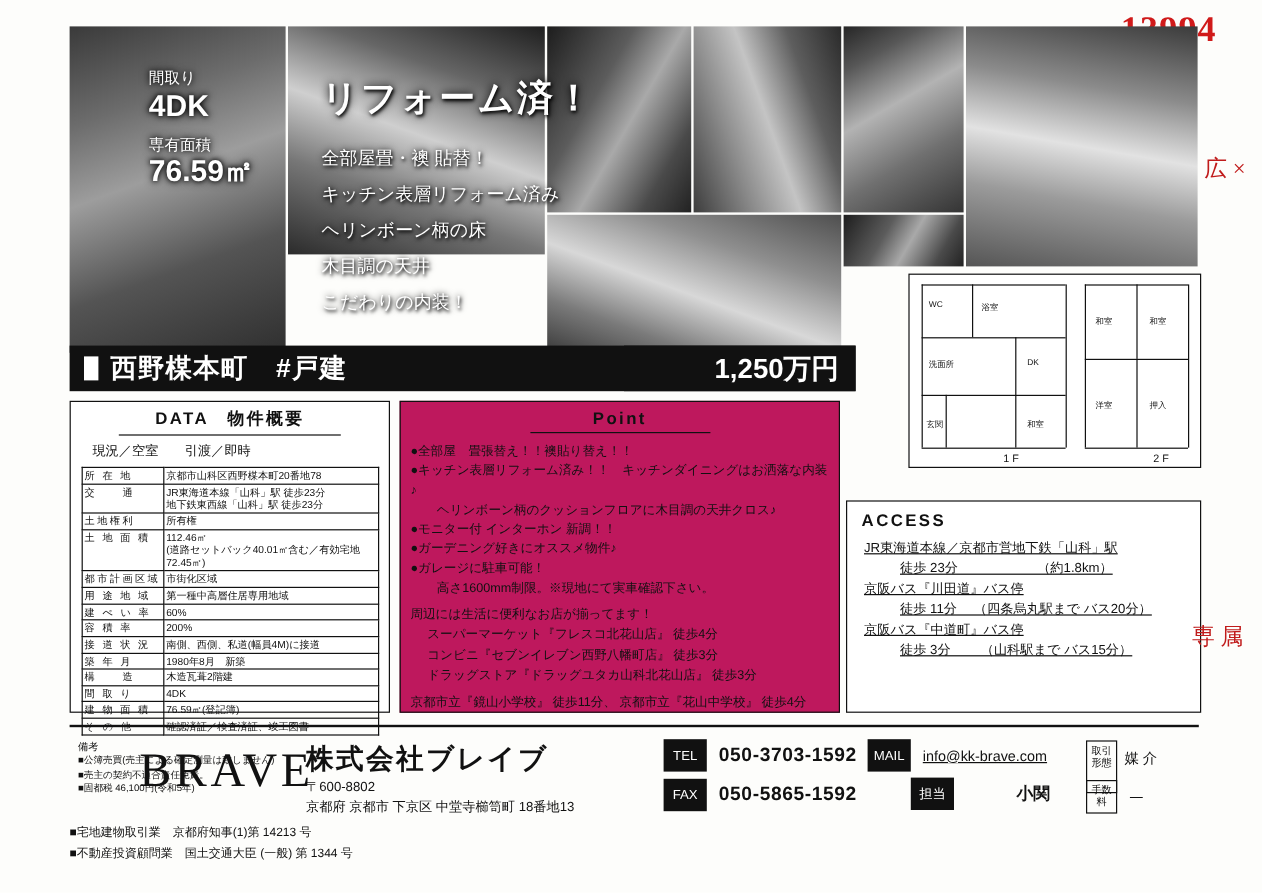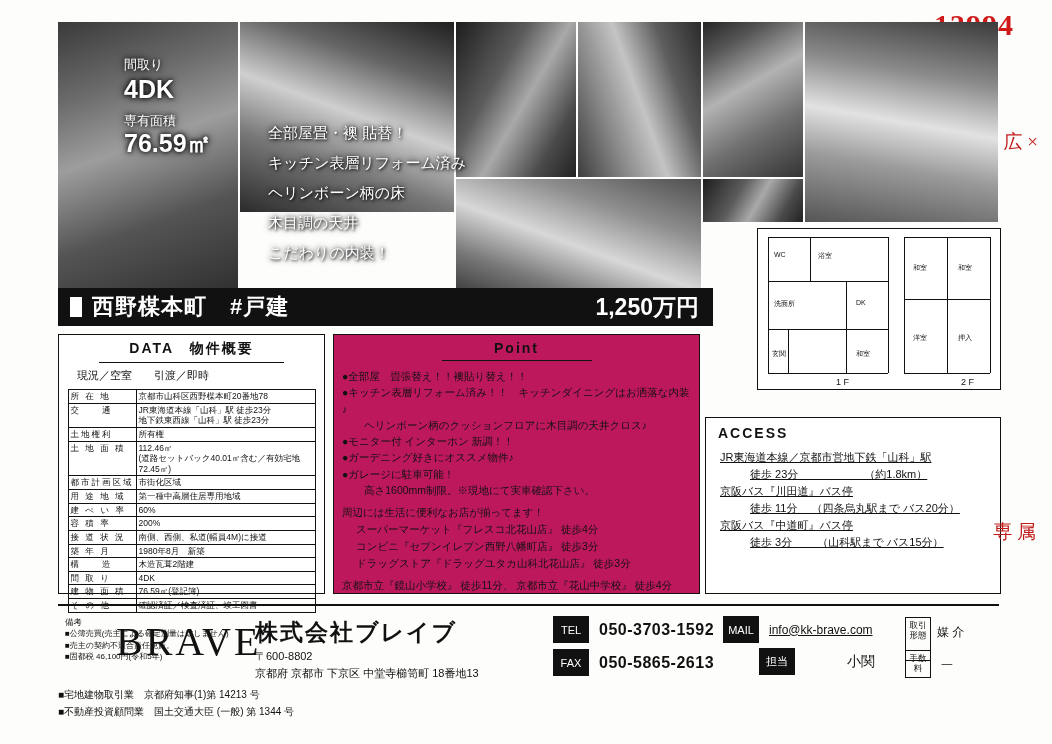--- a/index.html
+++ b/index.html
@@ -106,21 +106,21 @@
   .brave{position:absolute;left:84px;top:618px;font-family:"Liberation Serif", serif;font-size:40px;font-weight:normal;letter-spacing:3px;margin-left:32px;}
   .corp{position:absolute;left:255px;top:617px;font-size:23px;font-weight:bold;letter-spacing:2px;}
   .addr2{position:absolute;left:255px;top:648px;font-size:11px;line-height:1.5;}
   .licence{position:absolute;left:58px;top:686px;font-size:10px;line-height:1.7;}
 
   .contact{position:absolute;left:553px;top:616px;width:330px;font-size:11px;}
   .crow{display:flex;align-items:center;margin-bottom:6px;}
   .ctag{background:#111;color:#fff;font-size:11px;width:36px;height:27px;display:flex;align-items:center;justify-content:center;margin-right:10px;}
   .cval{font-size:16px;font-weight:bold;letter-spacing:.5px;}
   .mailval{font-size:12px;text-decoration:underline;}
-  .staff{font-size:14px;font-weight:normal;margin-left:42px;}
+  .staff{font-size:14px;font-weight:bold;margin-left:42px;}
 
   .minibox{position:absolute;border:1px solid #111;font-size:8.5px;text-align:center;line-height:1.15;padding-top:3px;box-sizing:border-box;}
   .miniv{position:absolute;font-size:12px;}
 
   .stampbox{position:absolute;color:#c01b1b;font-family:"Liberation Serif",serif;}
   .stamp1{right:14px;top:130px;font-size:19px;line-height:1.25;text-align:center;}
   .stamp2{right:16px;top:520px;font-size:19px;line-height:1.25;text-align:left;}
 </style>
 </head>
 <body>
@@ -139,20 +139,21 @@
     <div class="ph tex7" style="left:747px;top:0;width:193px;height:200px;"></div>
     <div class="ph tex3" style="left:645px;top:157px;width:100px;height:43px;"></div>
 
     <div class="specbox">
       <div class="s1">間取り</div>
       <div class="s2">4DK</div>
       <div class="s3">専有面積</div>
       <div class="s4">76.59㎡</div>
     </div>
 
+    <div class="reform">リフォーム済！</div>
     <div class="bullets">
       <div>全部屋畳・襖  貼替！</div>
       <div>キッチン表層リフォーム済み</div>
       <div>ヘリンボーン柄の床</div>
       <div>木目調の天井</div>
       <div>こだわりの内装！</div>
     </div>
   </div>
 
   <div class="addrbar">
@@ -316,21 +317,21 @@
     <div>■不動産投資顧問業　国土交通大臣 (一般) 第 1344 号</div>
   </div>
 
   <div class="contact">
     <div class="crow">
       <div class="ctag">TEL</div>
       <div class="cval">050-3703-1592</div>
     </div>
     <div class="crow">
       <div class="ctag">FAX</div>
-      <div class="cval">050-5865-2613</div>
+      <div class="cval">050-5865-1592</div>
     </div>
   </div>
 
   <div style="position:absolute;left:723px;top:616px;display:flex;align-items:center;">
     <div class="ctag">MAIL</div>
     <div class="mailval">info@kk-brave.com</div>
   </div>
   <div style="position:absolute;left:723px;top:648px;display:flex;align-items:center;padding-left:36px;">
     <div class="ctag">担当</div>
     <div class="staff">小関</div>

